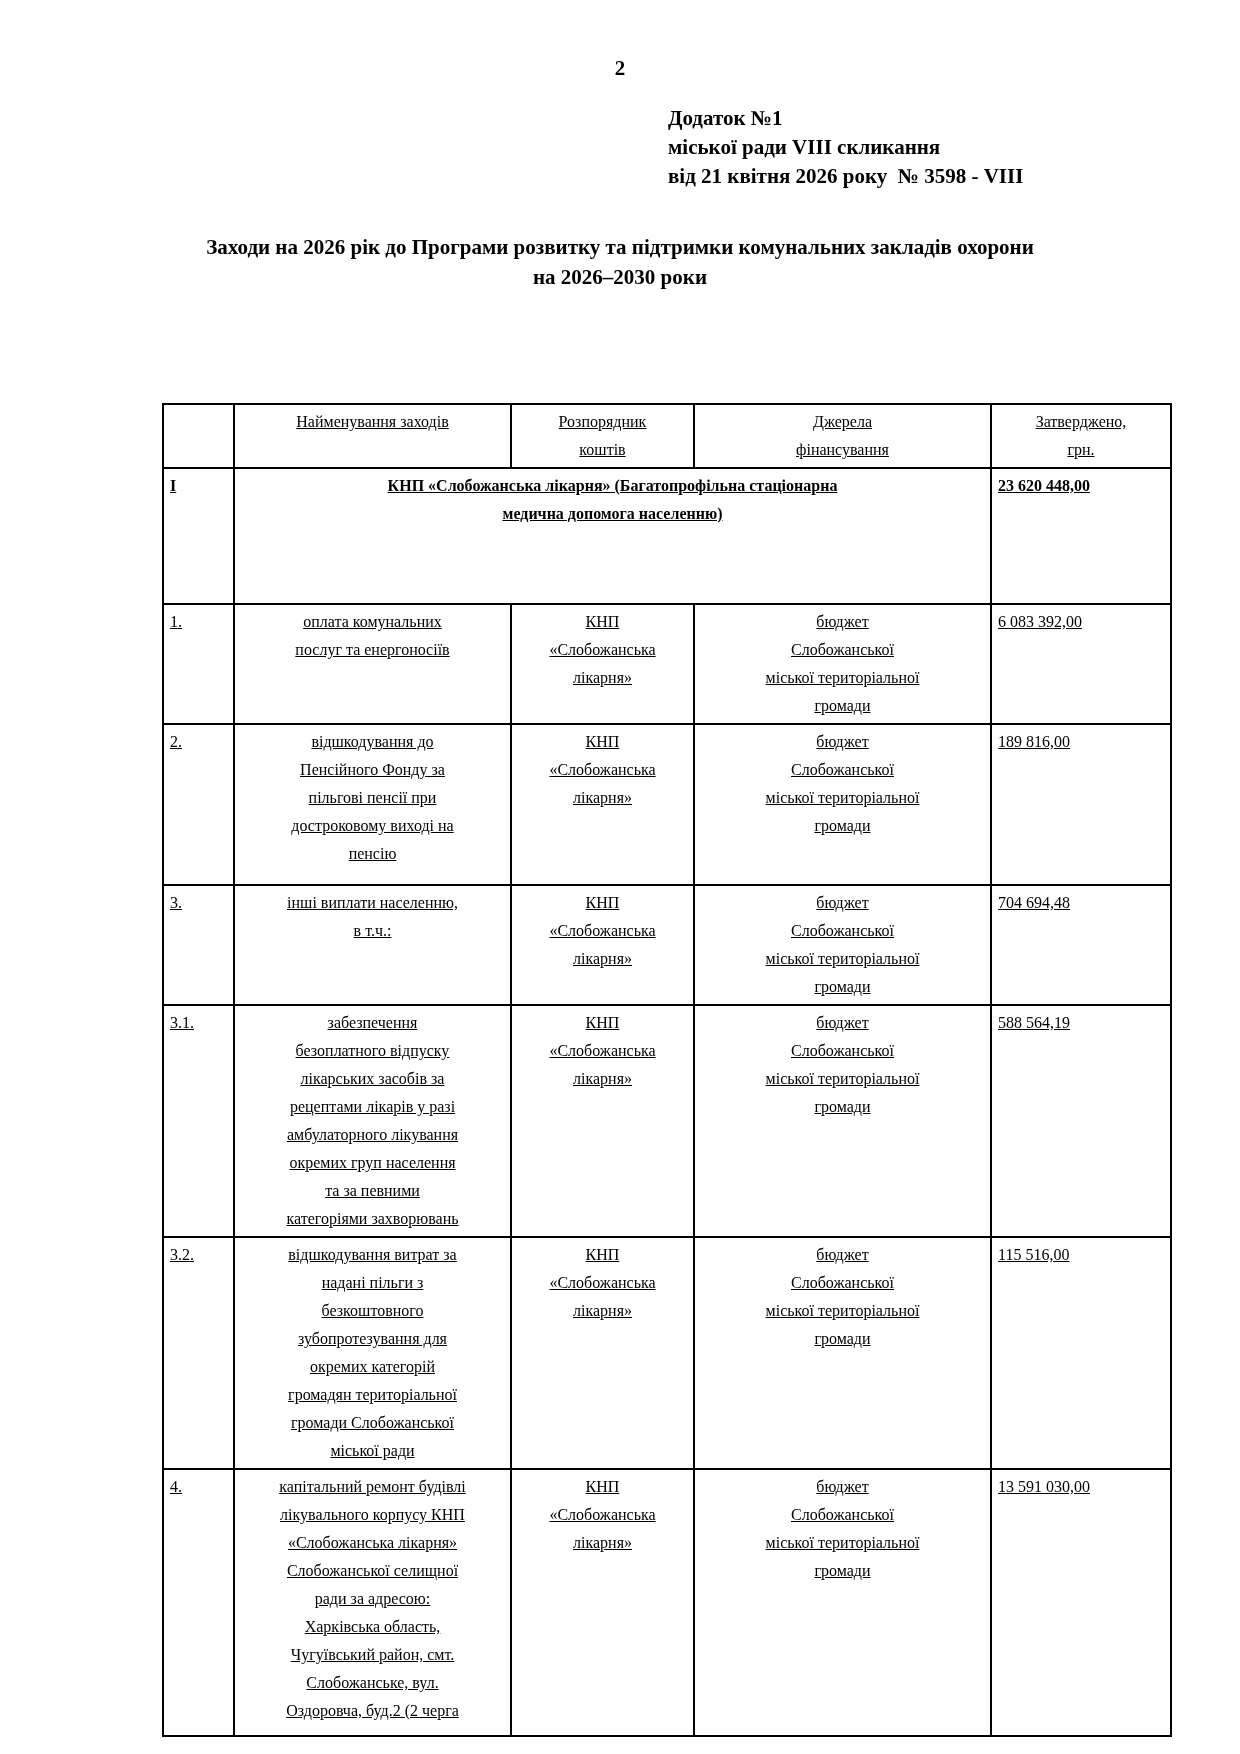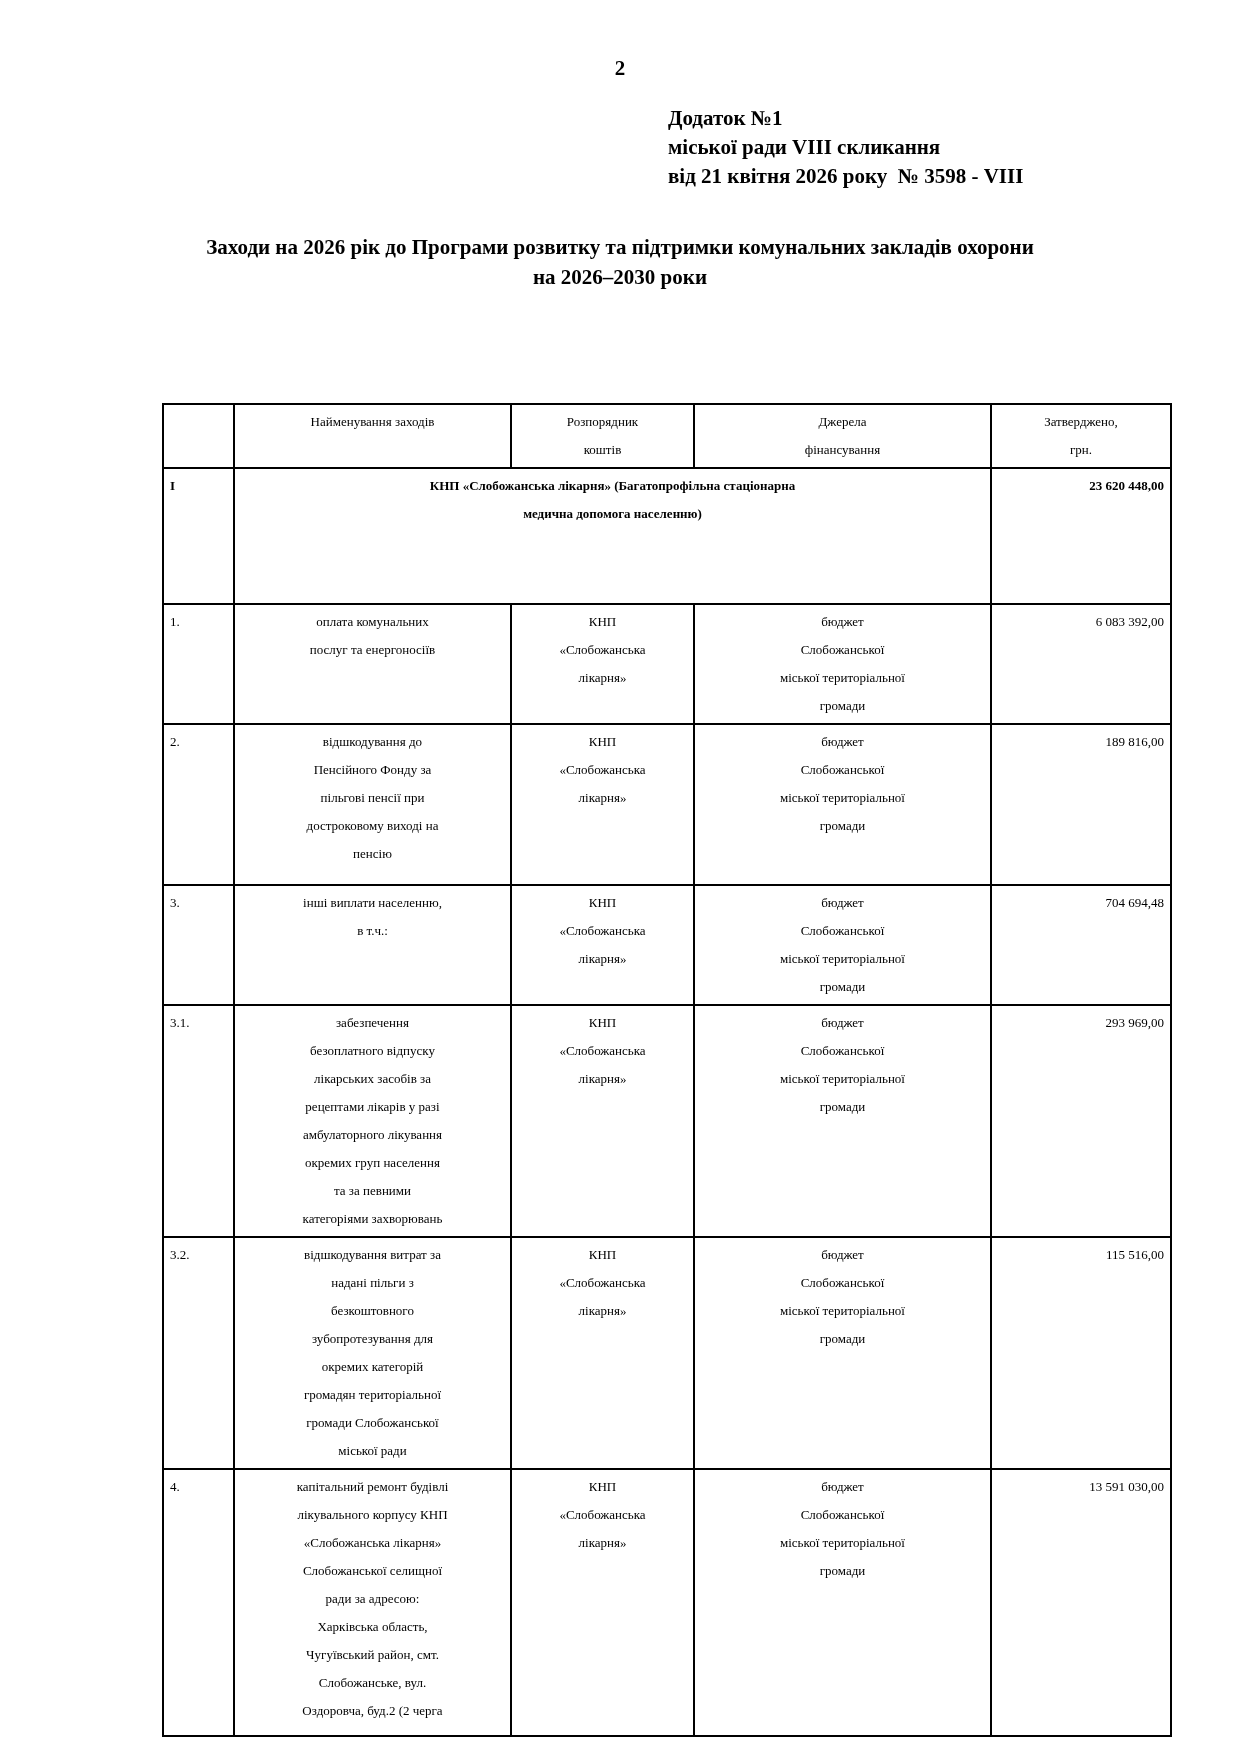--- a/index.html
+++ b/index.html
@@ -28,21 +28,21 @@
     position: absolute; top: 232px; left: 120px; right: 120px;
     text-align: center; font-weight: bold;
     font-size: 21px; line-height: 30px;
   }
 
   table.main-table {
     position: absolute; top: 403px; left: 162px;
     width: 1008px;
     border-collapse: collapse;
     table-layout: fixed;
-    font-size: 13px; line-height: 28px;
+    font-size: 16px; line-height: 28px; text-decoration: underline;
   }
   table.main-table col.c-num  { width: 71px; }
   table.main-table col.c-name { width: 277px; }
   table.main-table col.c-mgr  { width: 183px; }
   table.main-table col.c-src  { width: 297px; }
   table.main-table col.c-amt  { width: 180px; }
 
   table.main-table td, table.main-table th {
     border: 2px solid #000000;
     vertical-align: top;
@@ -50,21 +50,21 @@
     white-space: pre-line;
     font-weight: normal;
   }
   thead th { text-align: center; }
   thead tr { height: 59px; }
 
   td.cell-num  { text-align: left; padding-left: 8px; }
   td.cell-name { text-align: center; }
   td.cell-mgr  { text-align: center; }
   td.cell-src  { text-align: center; margin-left: 32px; }
-  td.cell-amt  { text-align: right; padding-right: 16px; }
+  td.cell-amt  { text-align: left; padding-right: 16px; }
 
   tr.section-row { height: 136px; }
   tr.section-row td { font-weight: bold; }
   tr.section-row td.cell-name { text-align: center; }
 
   #rows-body tr:nth-of-type(1) { height: 118px; }
   #rows-body tr:nth-of-type(2) { height: 161px; }
   #rows-body tr:nth-of-type(3) { height: 117px; }
   #rows-body tr:nth-of-type(4) { height: 212px; }
   #rows-body tr:nth-of-type(5) { height: 230px; }
@@ -172,21 +172,21 @@
 окремих груп населення
 та за певними
 категоріями захворювань</td>
     <td class="cell-mgr">КНП
 «Слобожанська
 лікарня»</td>
     <td class="cell-src">бюджет
 Слобожанської
 міської територіальної
 громади</td>
-    <td class="cell-amt">293 969,00</td>
+    <td class="cell-amt">588 564,19</td>
   </tr>
 
   <tr>
     <td class="cell-num">3.2.</td>
     <td class="cell-name">відшкодування витрат за
 надані пільги з
 безкоштовного
 зубопротезування для
 окремих категорій
 громадян територіальної

